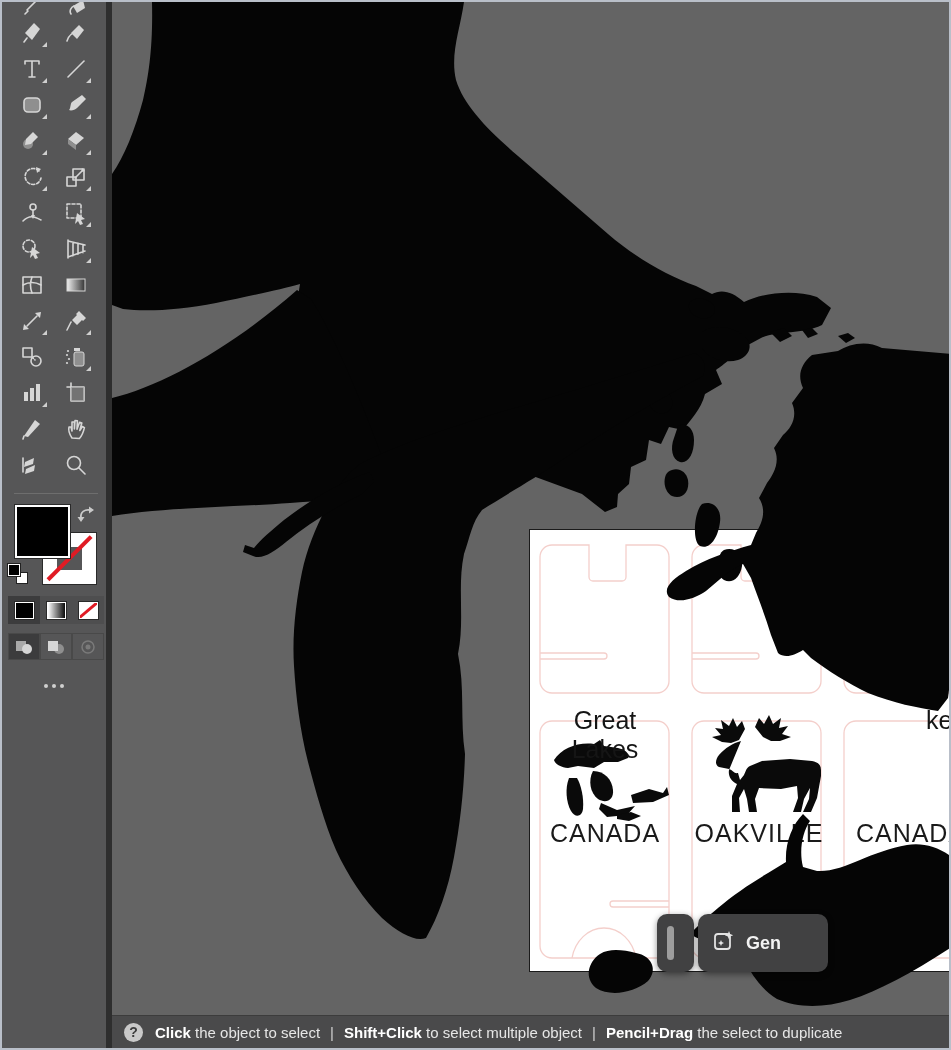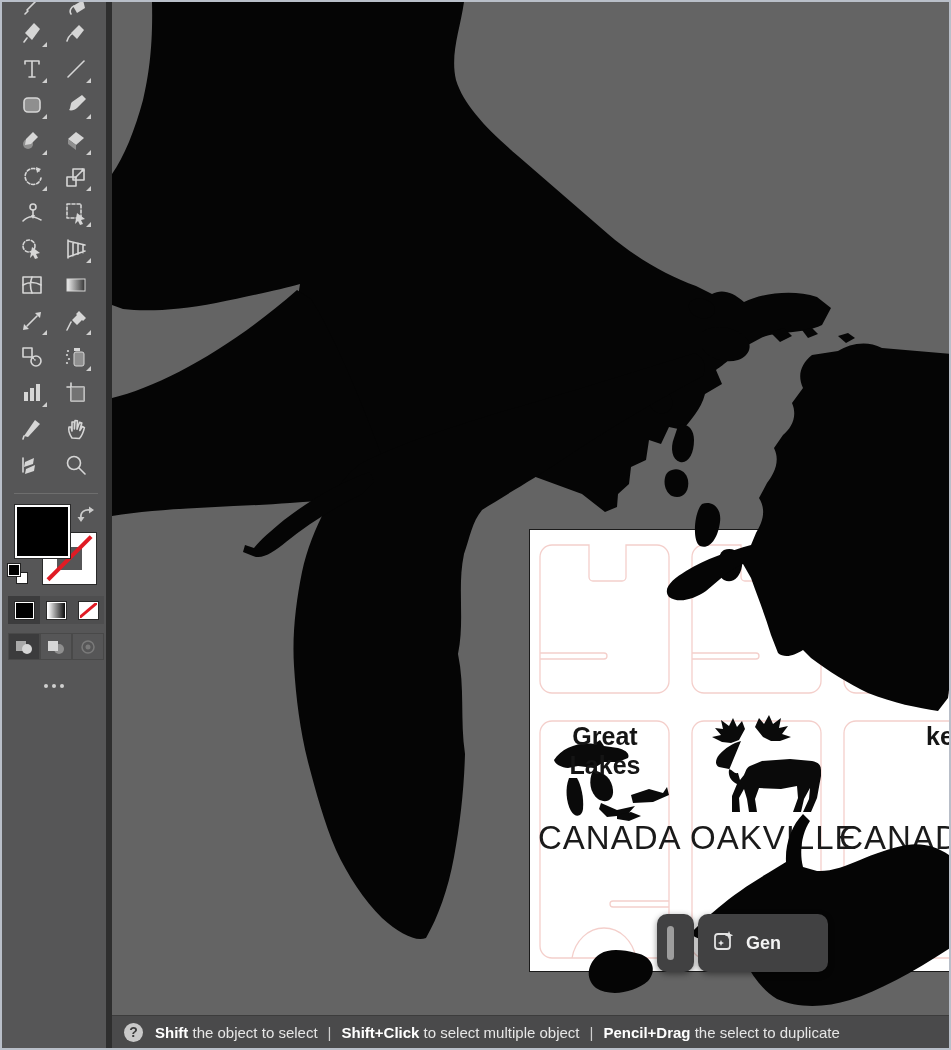--- a/index.html
+++ b/index.html
@@ -49,22 +49,22 @@
     background:#e01b24; transform:rotate(-40deg); }
   #mode-row { position:absolute; left:6px; top:631px; width:96px; height:27px; display:flex; }
   .mode-cell { flex:1; display:flex; align-items:center; justify-content:center; border:1px solid #494949; }
   .mode-cell.selected { background:#3c3c3d; }
   #more-dots { position:absolute; left:0; top:682px; width:104px; display:flex; justify-content:center; gap:4px; }
   #more-dots i { width:4px; height:4px; border-radius:50%; background:#cfcfcf; }
   
   #canvas { position:absolute; left:110px; top:0; width:841px; height:1015px; }
   #artboard { position:absolute; left:417px; top:527px; width:424px; height:443px;
     background:#ffffff; border:1px solid #1b1b1b; }
-  .card-title { position:absolute; font-size:25px; font-weight:700; color:#151515; text-align:center;margin-top:16px; }
-  .card-caption { position:absolute; font-size:33px; font-weight:500; letter-spacing:1px; color:#1a1a1a; text-align:center; }
+  .card-title { position:absolute; font-size:25px; font-weight:400; color:#151515; text-align:center; }
+  .card-caption { position:absolute; font-size:25px; font-weight:500; letter-spacing:1px; color:#1a1a1a; text-align:center; }
   #map-svg { position:absolute; left:0; top:0; z-index:10; }
   
   #taskbar { position:absolute; left:655px; top:912px; height:58px; display:flex; gap:4px; z-index:20; }
   .tb-panel { background:#414142; border-radius:10px; display:flex; align-items:center; padding:0 10px;
     box-shadow:0 2px 6px rgba(0,0,0,.45); }
   #tb-grip { width:7px; height:34px; border-radius:4px; background:#9d9d9d; margin-right:10px; }
   .tb-button { display:flex; align-items:center; gap:10px; height:44px; padding:0 18px;
     border:1px solid #8f8f8f; border-radius:7px; color:#f2f2f2; font-size:18px; font-weight:600;
     background:transparent; cursor:pointer; }
   .tb-button.borderless-right { width:110px; overflow:hidden; white-space:nowrap; }
@@ -218,21 +218,21 @@
             <path fill="#e3e3e3" d="M9,11 l0.9,2.1 2.1,0.9 -2.1,0.9 -0.9,2.1 -0.9,-2.1 -2.1,-0.9 2.1,-0.9 Z"></path>
           </svg>
         </span>
         <span>Gen</span>
       </button>
     </div>
   </div>
 
   <div id="statusbar">
     <div id="help-badge">?</div>
-    <span><b>Shift</b><span> the object to select</span></span>
+    <span><b>Click</b><span> the object to select</span></span>
     <span class="sep">|</span>
     <span><b>Shift+Click</b><span> to select multiple object</span></span>
     <span class="sep">|</span>
     <span><b>Pencil+Drag</b><span> the select to duplicate</span></span>
   </div>
 
   <div id="toolbar">
 
     <div class="tool-row partial">
       <div class="tool-cell">

